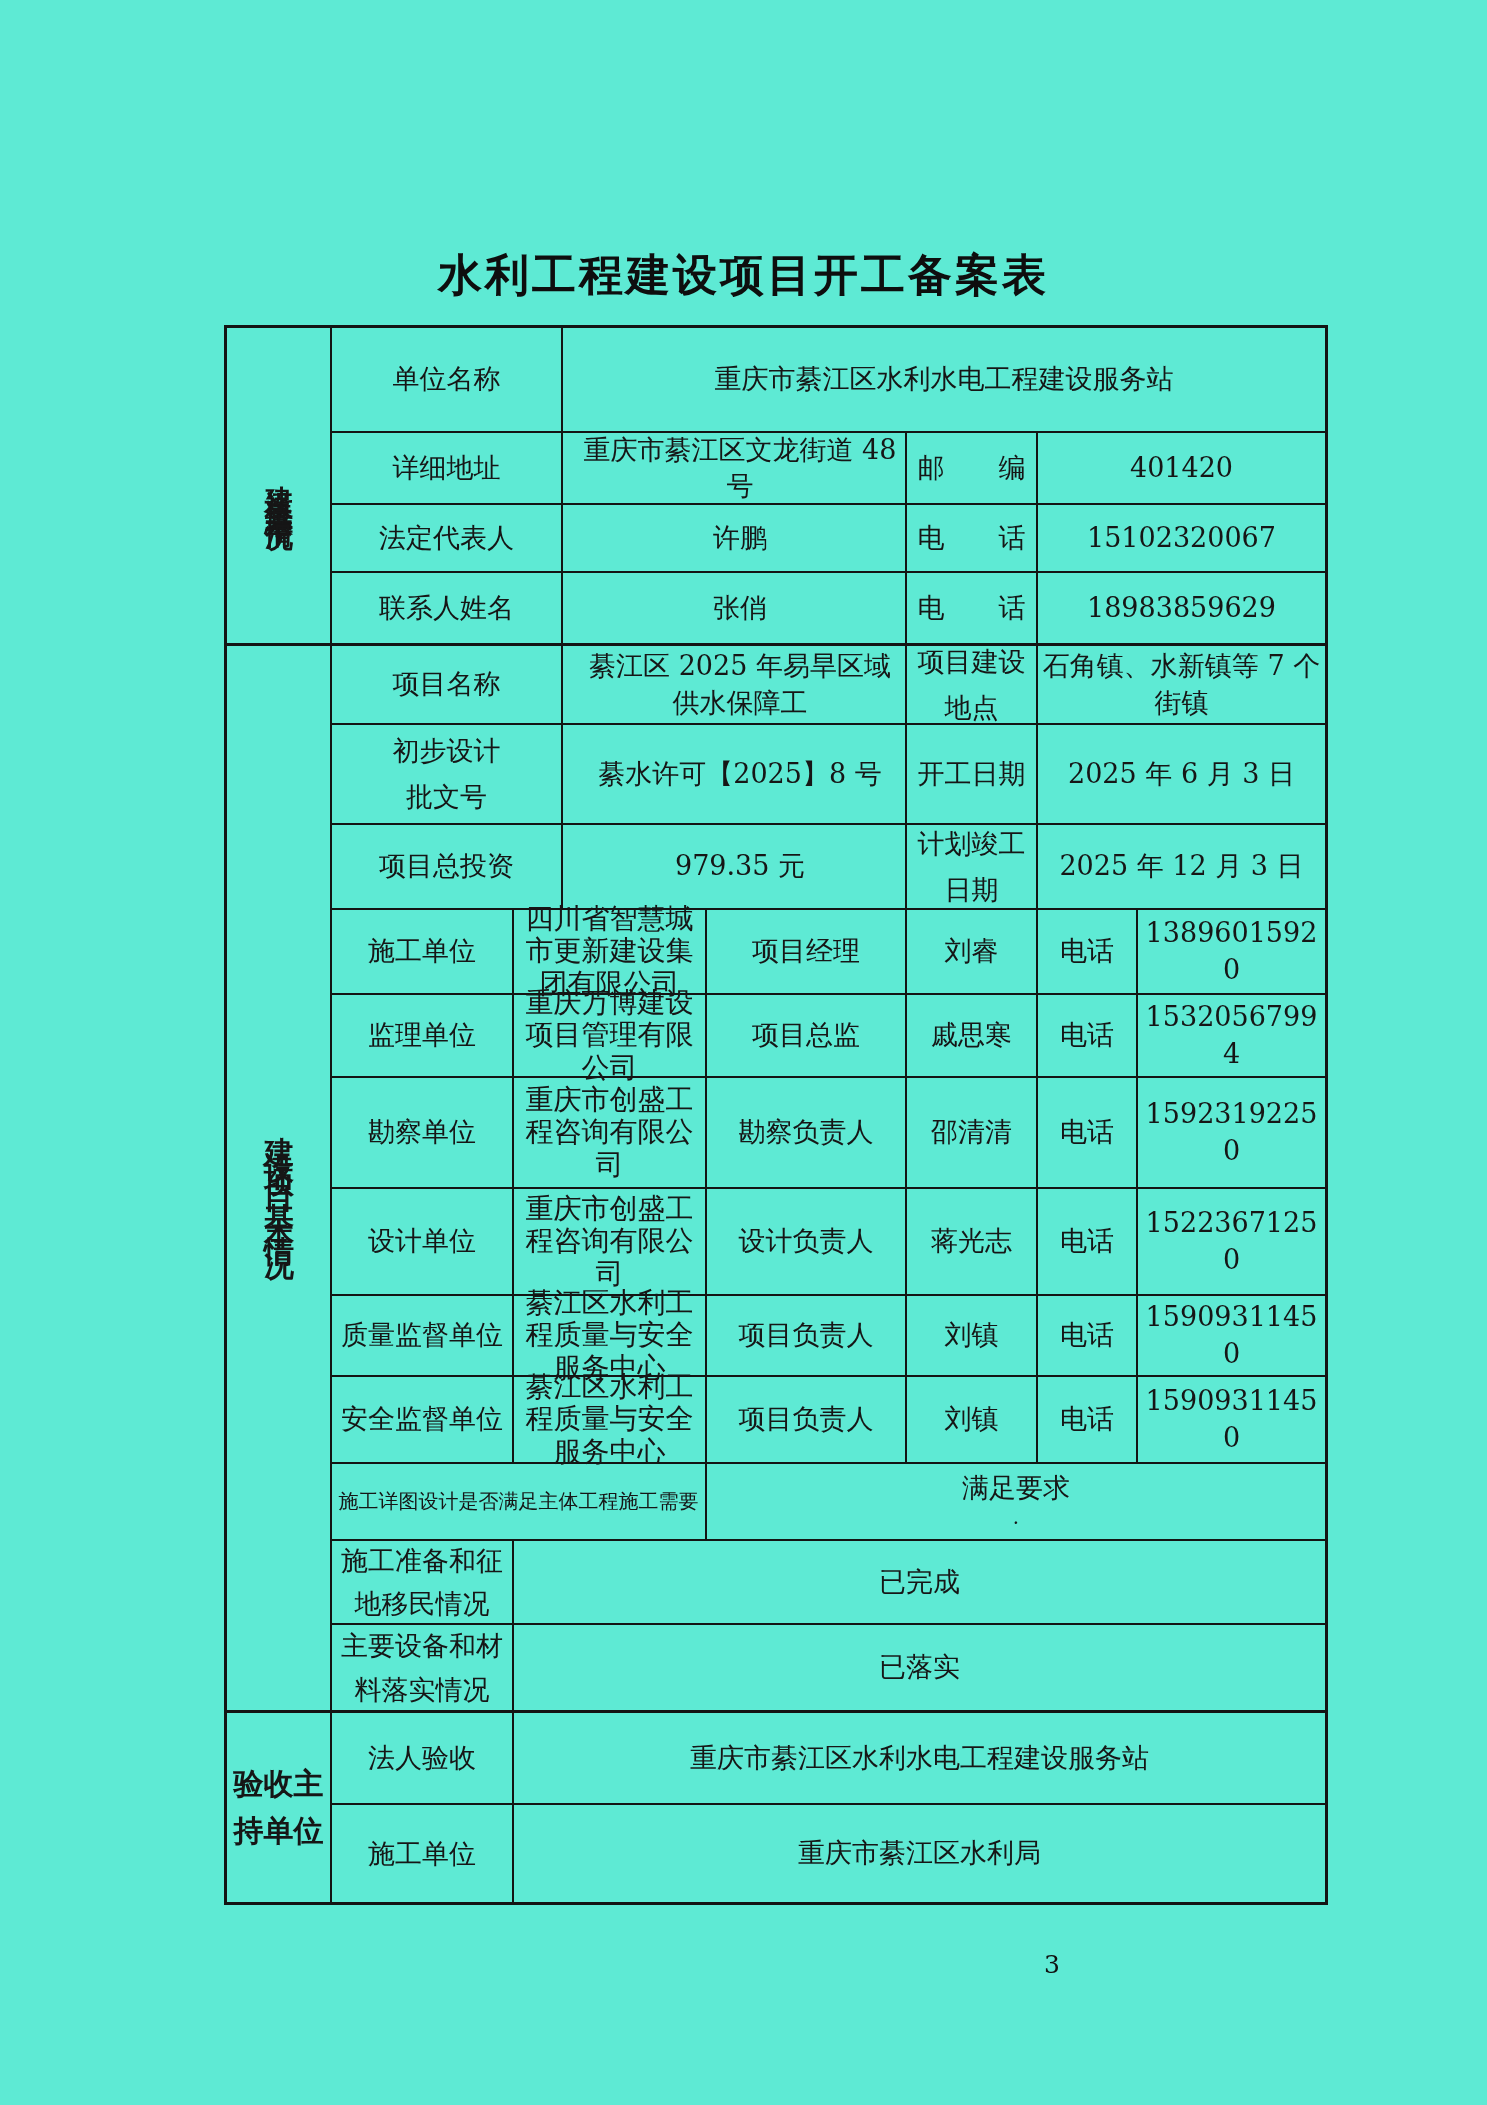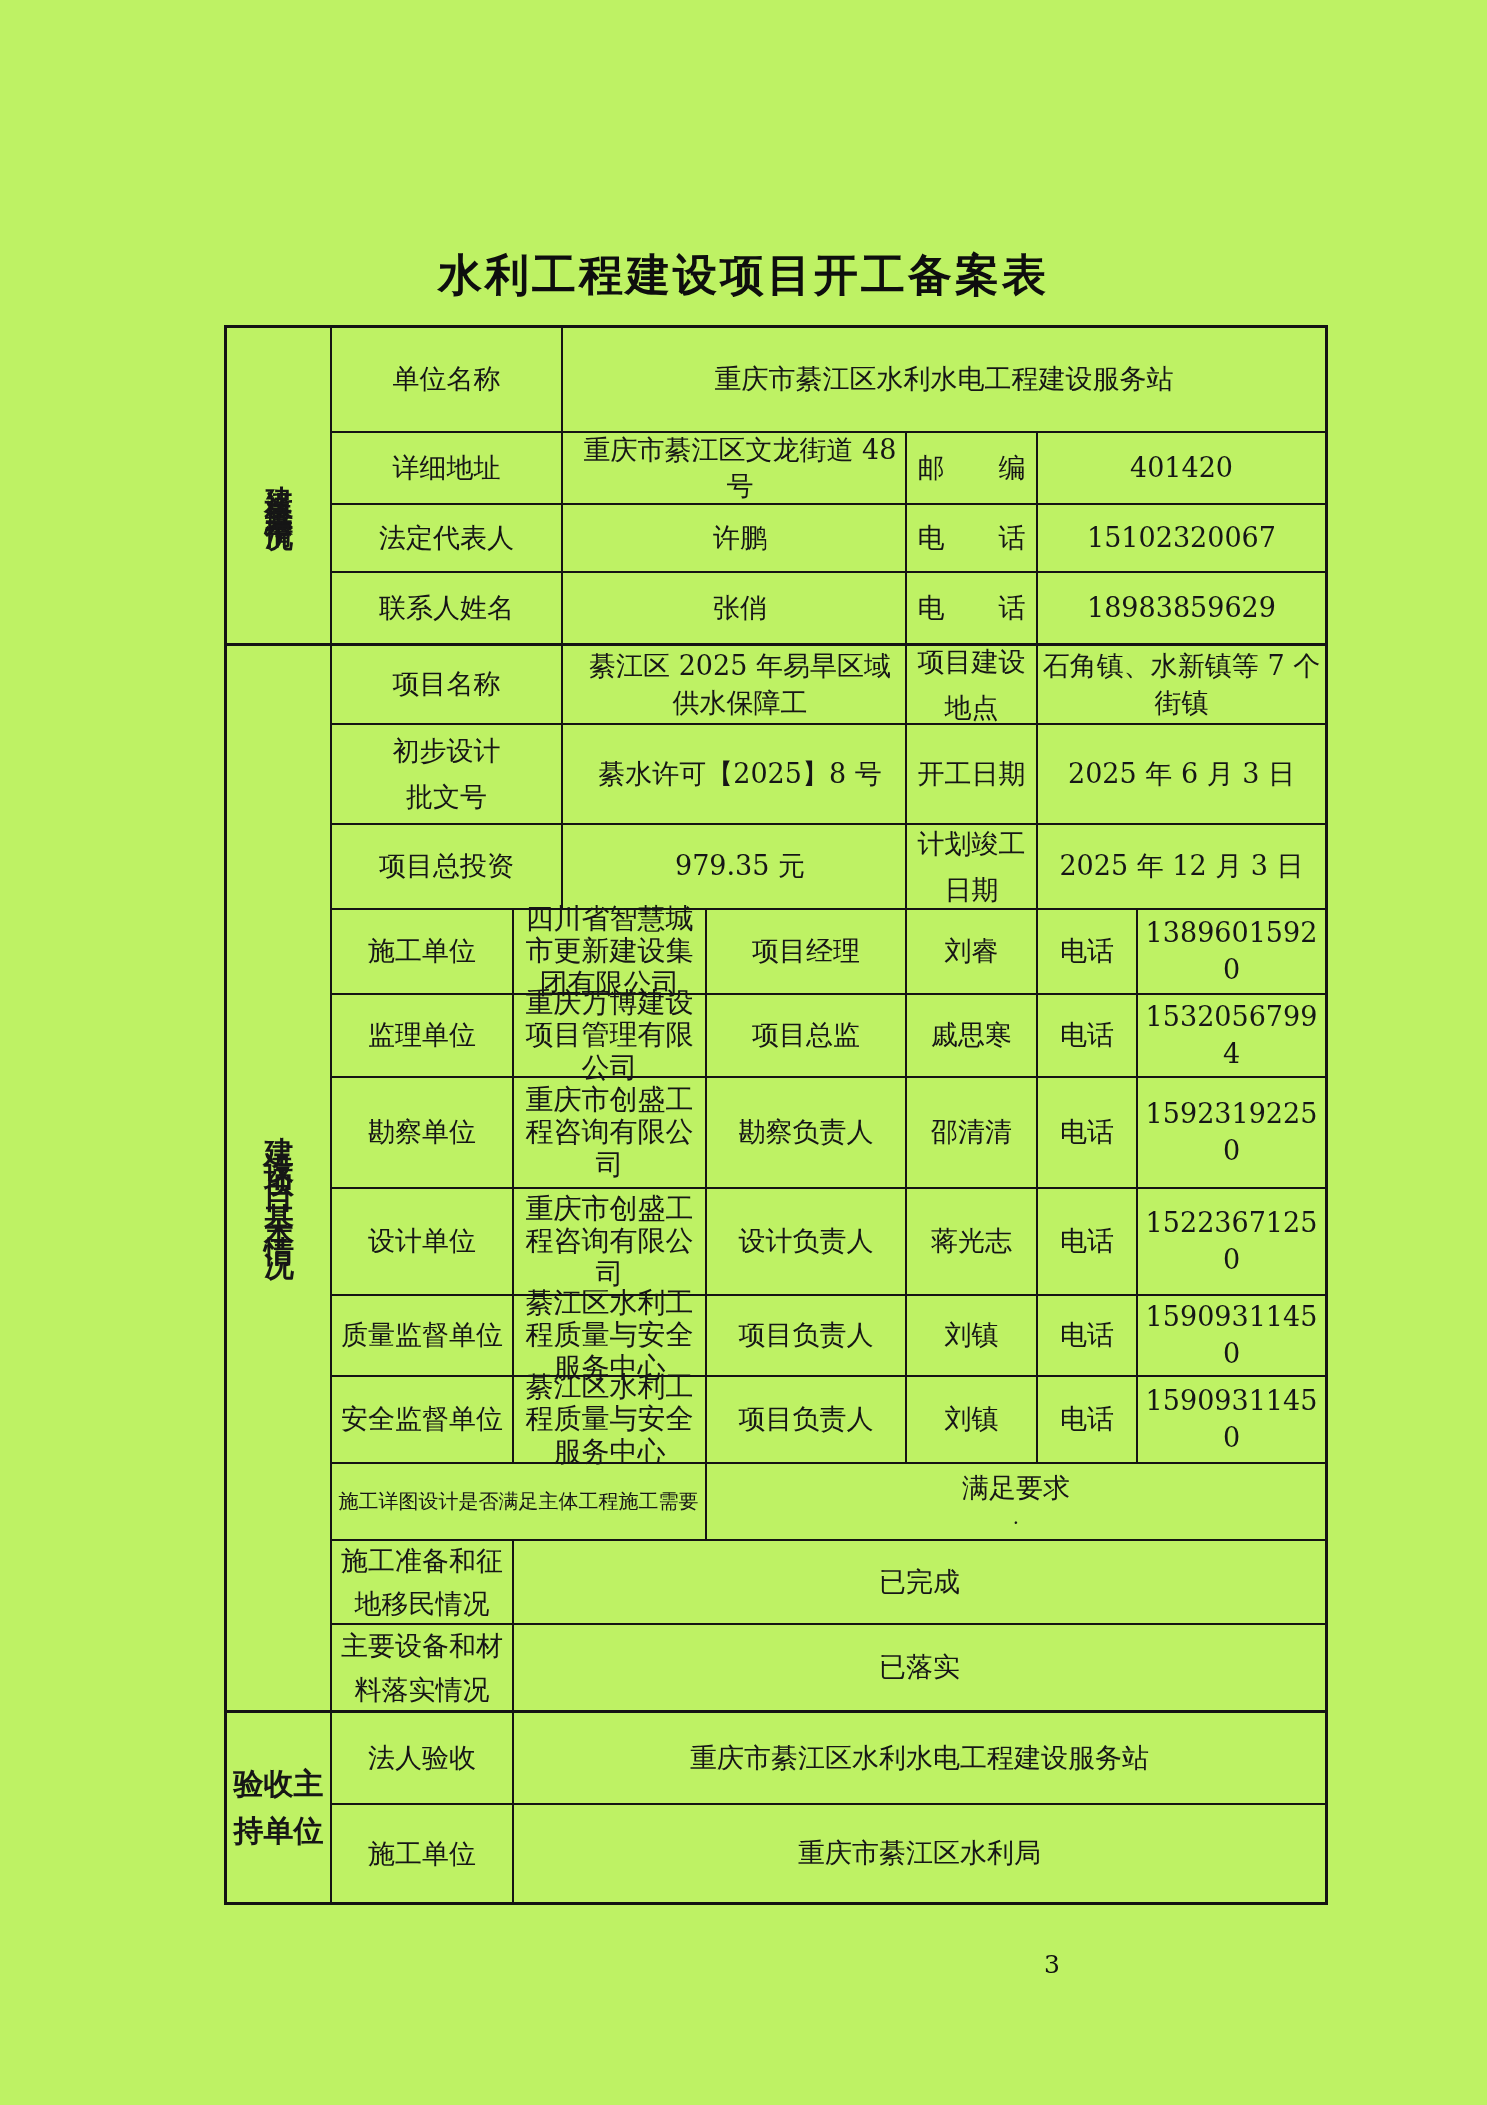--- a/index.html
+++ b/index.html
@@ -1,19 +1,19 @@
 <!DOCTYPE html>
 <html><head>
 <meta charset="utf-8">
 <style>
   html,body{margin:0;padding:0;background:#e9e9e9;}
   .page{
     position:relative;
     width:1487px;height:2105px;
-    background:#bef264;
+    background:#5eead4;
     font-family:"DejaVu Serif","Liberation Serif",serif;
     color:#161616;
     overflow:hidden;
   }
   .doc-title{
     position:absolute;top:246px;left:0;width:100%;
     margin:0;text-align:center;
     font-family:"Liberation Sans","DejaVu Sans",sans-serif;
     font-weight:900;font-size:44px;letter-spacing:3px;color:#0e0e0e;
   }

